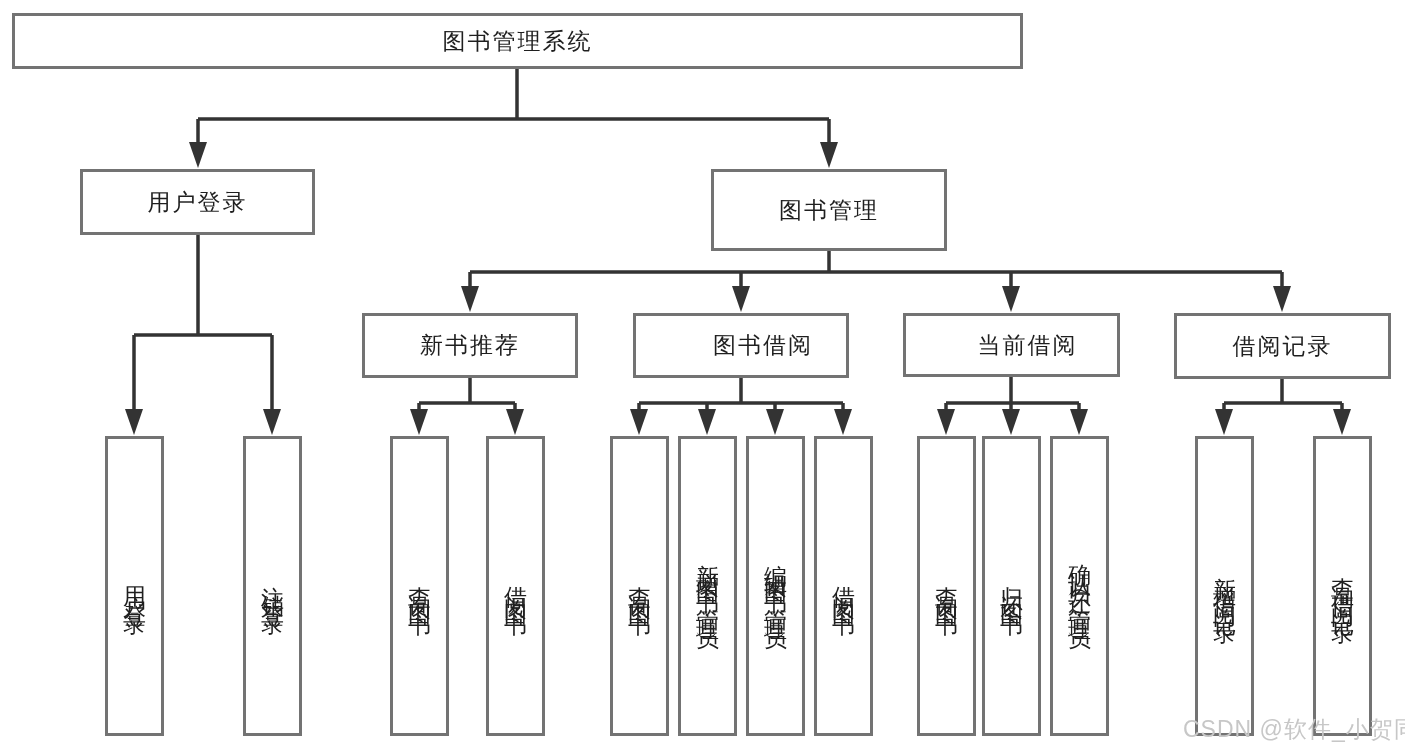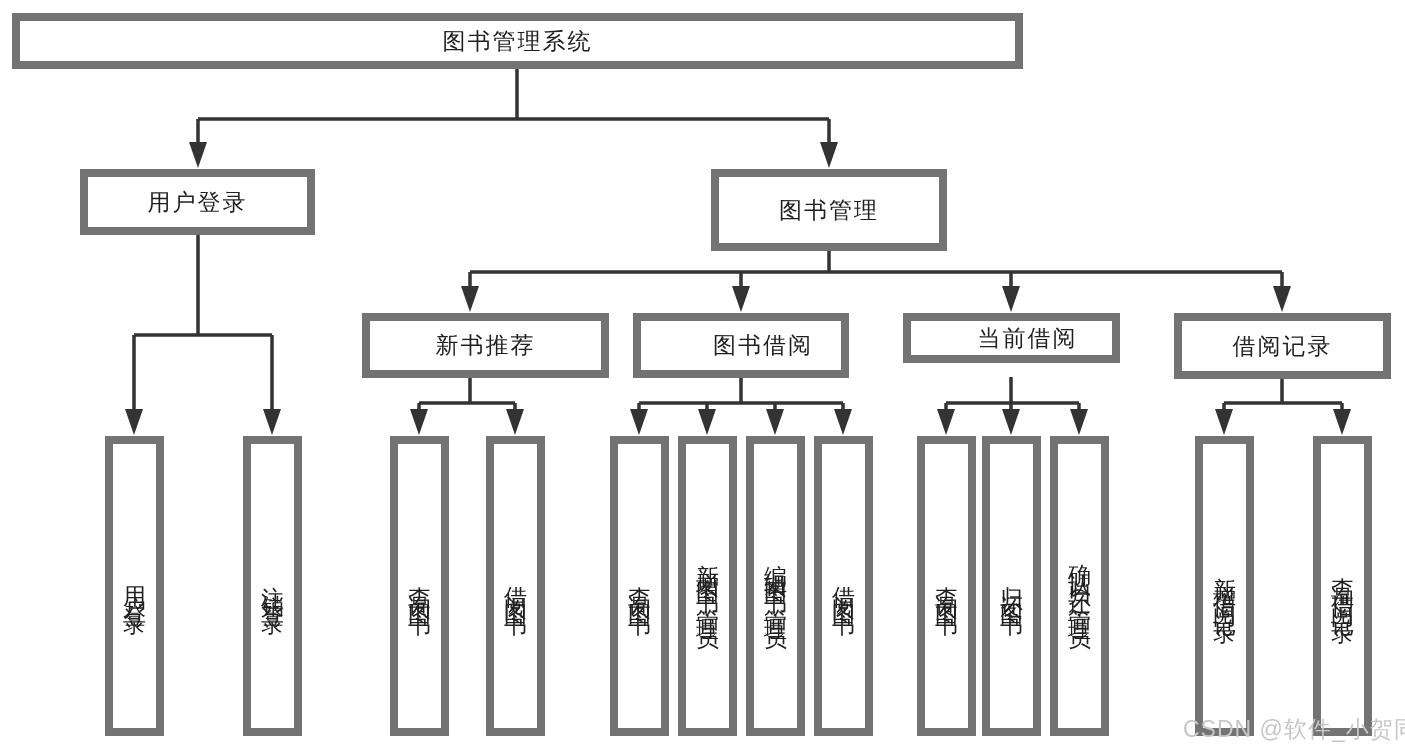--- a/index.html
+++ b/index.html
@@ -13,21 +13,21 @@
   }
   #connectors {
     position: absolute;
     left: 0; top: 0;
     width: 1405px; height: 747px;
     z-index: 1;
   }
   .box {
     position: absolute;
     box-sizing: border-box;
-    border: 8px solid #737373;
+    border: 3px solid #737373;
     background: #ffffff;
     display: flex;
     align-items: center;
     justify-content: center;
     z-index: 2;
     color: #1f1f1f;
   }
   .h-box { font-size: 23px; letter-spacing: 2px; }
   .v-box {
     writing-mode: vertical-rl;
@@ -97,27 +97,27 @@
     <span>图书管理系统</span>
   </div>
 
   <div class="box h-box" style="left:80px; top:169px; width:235px; height:66px;">
     <span>用户登录</span>
   </div>
   <div class="box h-box" style="left:711px; top:169px; width:236px; height:82px;">
     <span>图书管理</span>
   </div>
 
-  <div class="box h-box" style="left:362px; top:313px; width:247px; height:65px;">
+  <div class="box h-box" style="left:362px; top:313px; width:216px; height:65px;">
     <span>新书推荐</span>
   </div>
   <div class="box h-box" style="left:633px; top:313px; width:216px; height:65px;padding-left:44px;">
     <span>图书借阅</span>
   </div>
-  <div class="box h-box" style="left:903px; top:313px; width:217px; height:50px;padding-left:32px;">
+  <div class="box h-box" style="left:903px; top:313px; width:217px; height:64px;padding-left:32px;">
     <span>当前借阅</span>
   </div>
   <div class="box h-box" style="left:1174px; top:313px; width:217px; height:66px;">
     <span>借阅记录</span>
   </div>
 
   <div class="box v-box" style="left:105px; top:436px; width:59px; height:300px;">
     <span>用户登录</span>
   </div>
   <div class="box v-box" style="left:243px; top:436px; width:59px; height:300px;">

